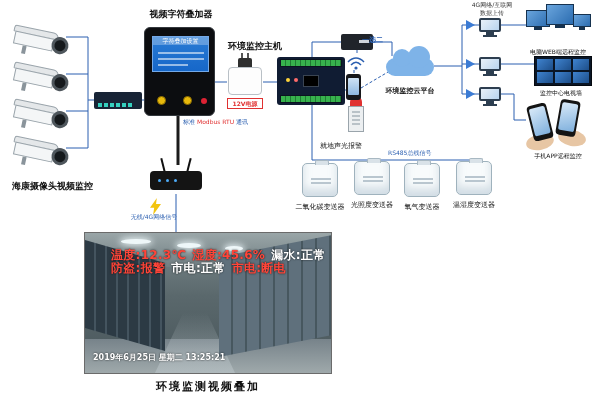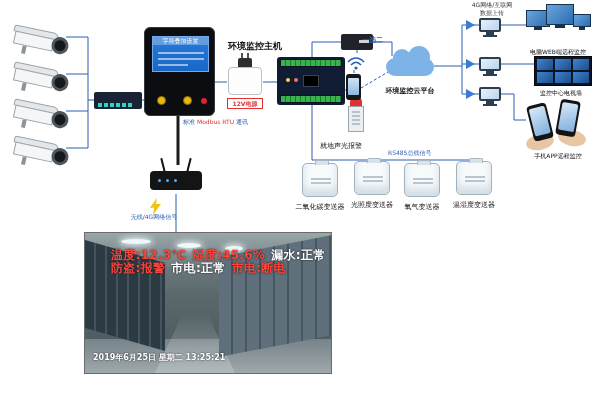--- a/index.html
+++ b/index.html
@@ -200,20 +200,21 @@
     <div class="cam-body"></div>
     <div class="cam-lens"></div>
     <div class="cam-mount"></div>
   </div>
   <div class="camera cam4">
     <div class="cam-hood"></div>
     <div class="cam-body"></div>
     <div class="cam-lens"></div>
     <div class="cam-mount"></div>
   </div>
+  <div class="lbl b" id="camera-label">海康摄像头视频监控</div>
 
   <div id="switch">
     <div class="ports">
       <div class="port"></div>
       <div class="port"></div>
       <div class="port"></div>
       <div class="port"></div>
       <div class="port"></div>
       <div class="port"></div>
     </div>
@@ -223,20 +224,21 @@
     <div id="osd-screen">
       <div class="osd-title">字符叠加设置</div>
       <div class="osd-row r1"></div>
       <div class="osd-row r2"></div>
       <div class="osd-row r3"></div>
     </div>
     <div class="knob k1"></div>
     <div class="knob k2"></div>
     <div class="pwr-btn"></div>
   </div>
+  <div class="lbl b" id="overlay-label">视频字符叠加器</div>
 
   <div id="power">
     <div class="plug"></div>
     <div class="pwr-body"></div>
     <div class="pwr-label">12V电源</div>
   </div>
 
   <div id="host">
     <div class="term t-top"></div>
     <div class="term t-bot"></div>
@@ -333,14 +335,15 @@
     <div class="v-light vl2"></div>
     <div class="v-light vl3"></div>
     <div class="v-floor"></div>
     <div class="v-aisle"></div>
     <div class="v-left-rack"></div>
     <div class="v-right-rack"></div>
     <div class="ov-line ovl1"><span style="color: rgb(255, 69, 57);">温度:12.3℃</span><span style="color: rgb(255, 69, 57);">湿度:45.6%</span><span style="color: rgb(255, 255, 255);">漏水:正常</span></div>
     <div class="ov-line ovl2"><span style="color: rgb(255, 69, 57);">防盗:报警</span><span style="color: rgb(255, 255, 255);">市电:正常</span><span style="color: rgb(255, 69, 57);">市电:断电</span></div>
     <div class="v-dt">2019年6月25日 星期二 13:25:21</div>
   </div>
+  <div class="lbl b" id="video-caption">环境监测视频叠加</div>
 
 </div>
 
 </body></html>

